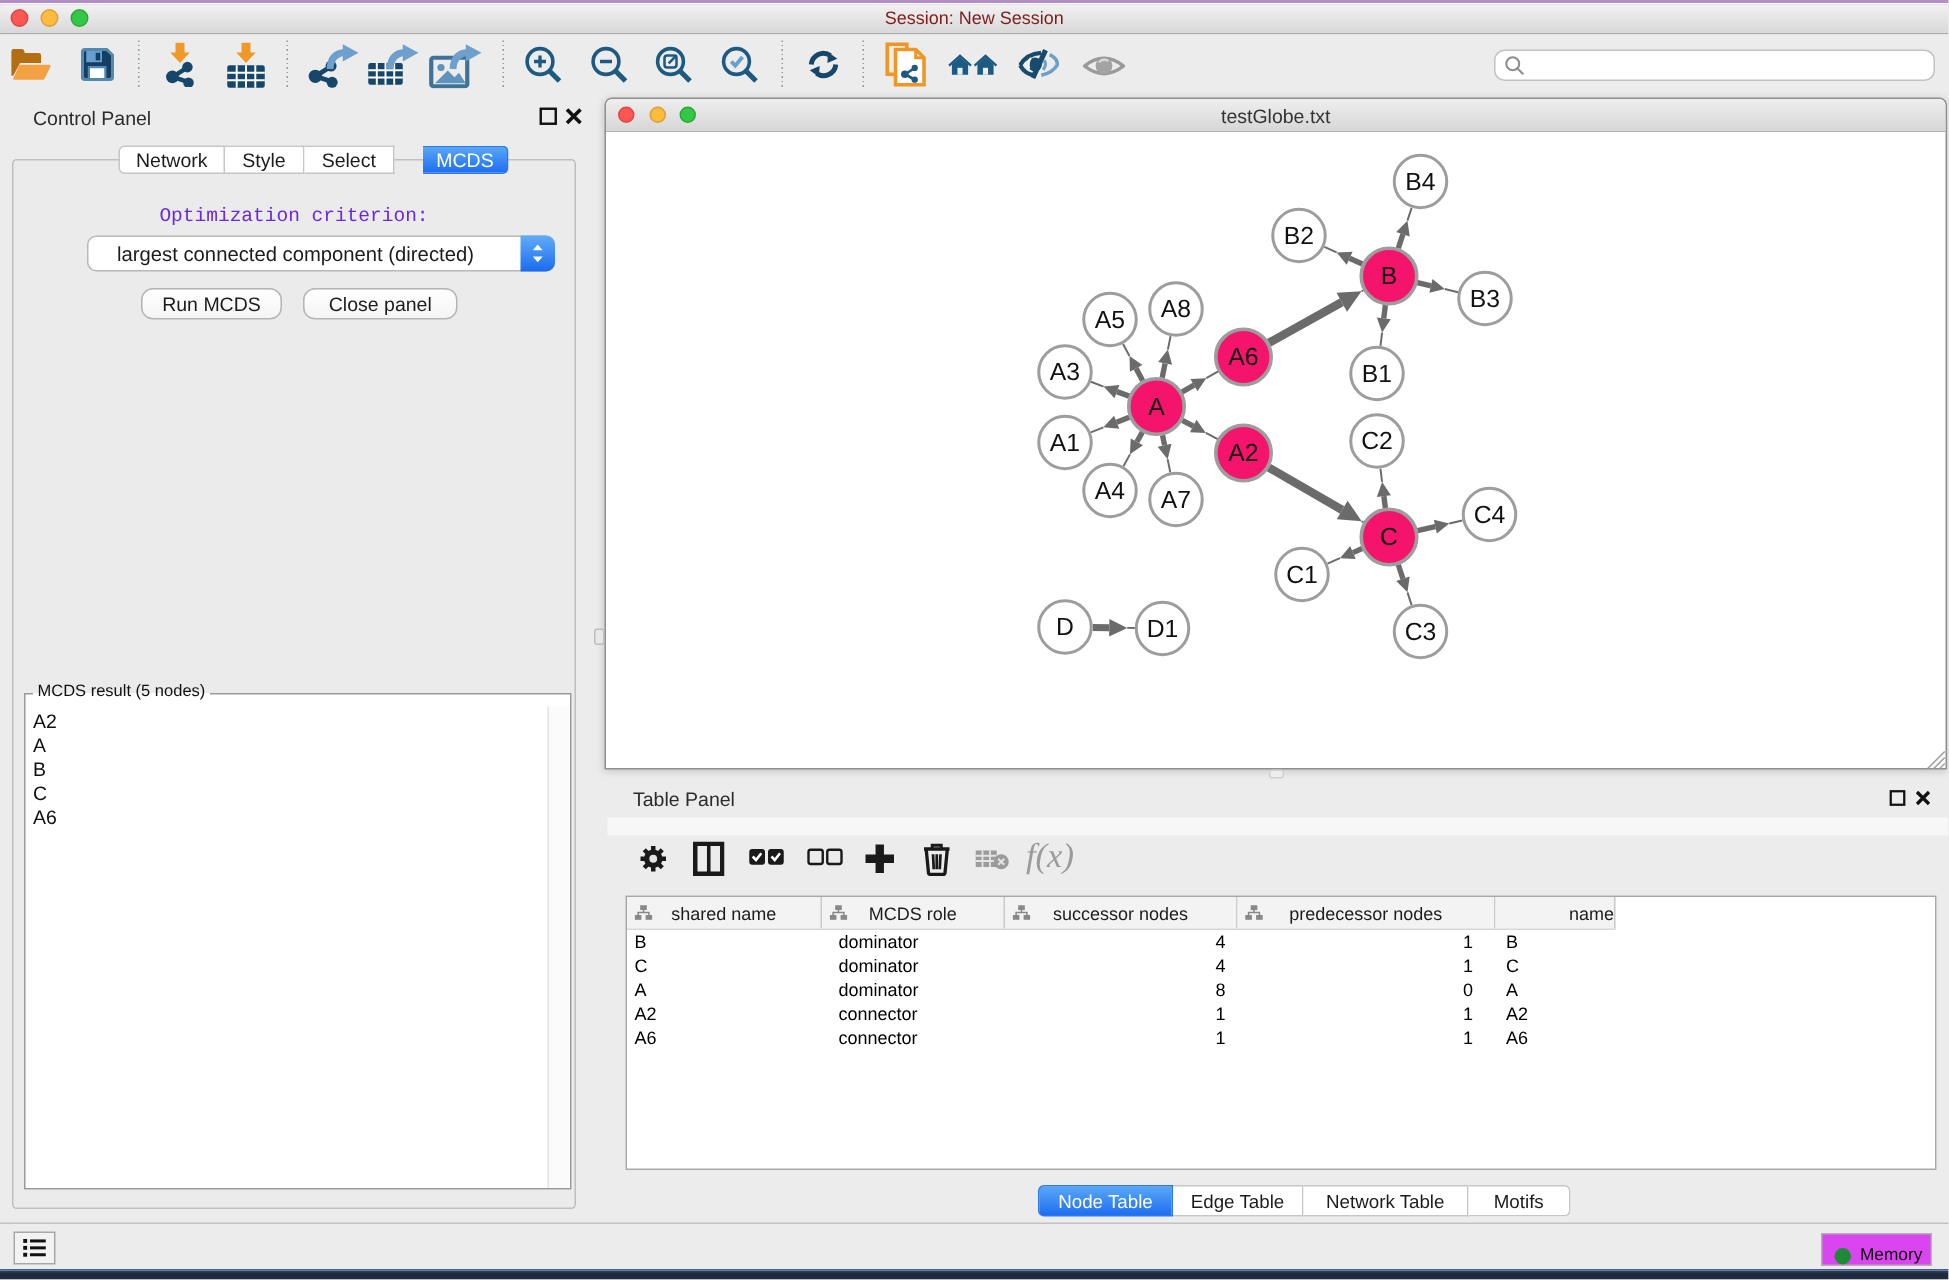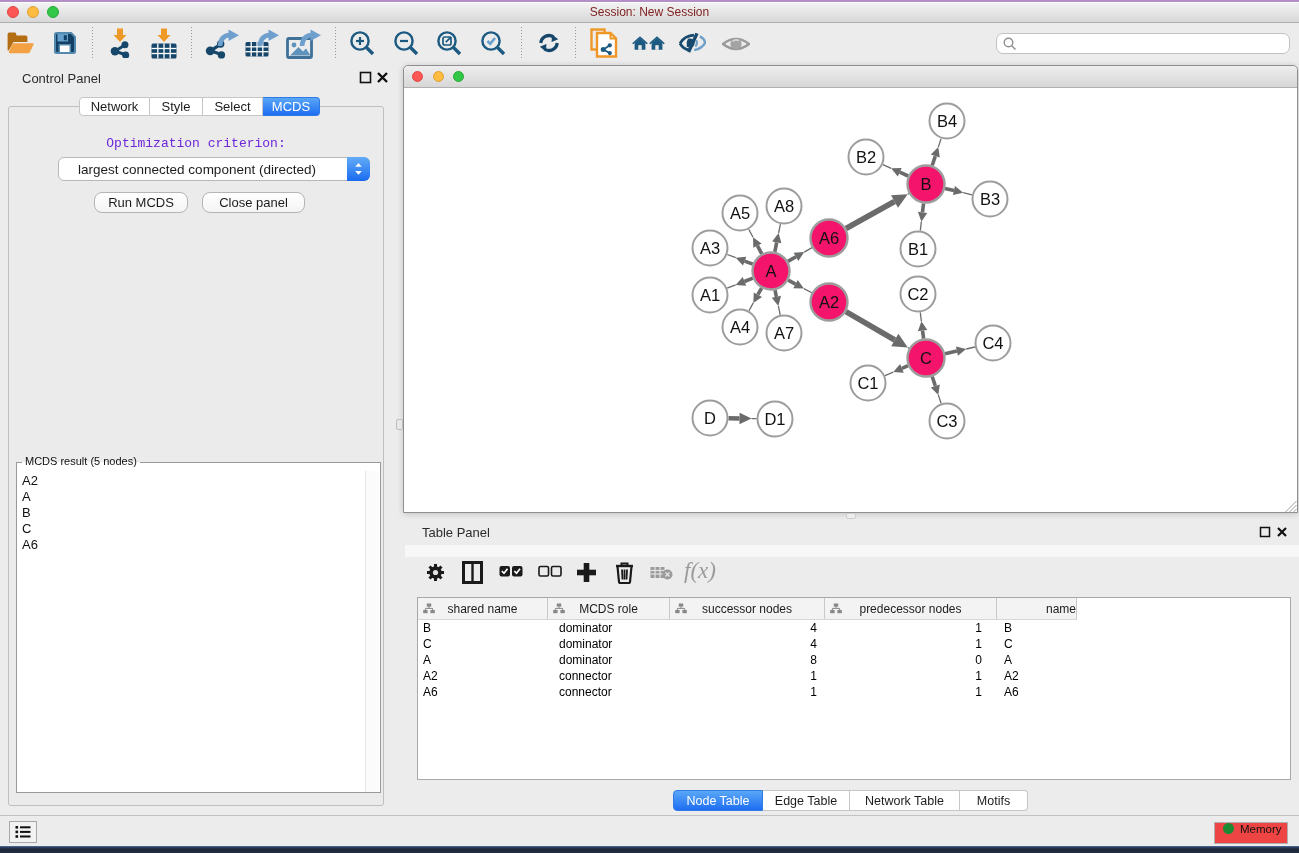--- a/index.html
+++ b/index.html
@@ -28,21 +28,21 @@
 
 
 #cpTitle { left:22px; top:71px; font-size:13px; color:#2b2b2b; }
 #cpFrame { left:8px; top:106px; width:376px; height:700px; background:#ebebeb;
   border:1px solid #bfbfbf; border-radius:3px; }
 .tabrow { height:19px; display:flex; font-size:13px; color:#1c1c1c; }
 .tab { background:#fff; border:1px solid #c6c6c6; border-left:none;
   display:flex; align-items:center; justify-content:center; }
 .tab.first { border-left:1px solid #c6c6c6; border-radius:4px 0 0 4px; }
 .tab.last { border-radius:0 4px 4px 0; }
-.tab.sel { background:linear-gradient(#59a7f7,#1e6ef2); color:#fff; border-color:#2f7ae8; }
+.tab.sel { background:linear-gradient(#59a7f7,#1e6ef2); color:#fff; border-color:#2f7ae8;margin-left:19px; }
 #optlabel { left:0; top:136px; width:392px; text-align:center; font-size:13px; color:#6d28d9;font-family:Liberation Mono, monospace; }
 #dropdown { left:58px; top:157px; width:312px; height:24px; background:#fff;
   border:1px solid #b8b8b8; border-radius:6px; font-size:13.5px; color:#1c1c1c;
   display:flex; align-items:center; justify-content:center; padding-right:34px; }
 #ddbtn { right:-1px; top:-1px; width:23px; height:24px; border-radius:0 6px 6px 0;
   background:linear-gradient(#62acf8,#1b6bf0); }
 .btn { height:21px; background:linear-gradient(#ffffff,#f4f4f4); border:1px solid #b5b5b5;
   border-radius:8px; font-size:13px; color:#1c1c1c; display:flex; align-items:center;
   justify-content:center; }
 #mcdsbox { left:16px; top:462px; width:365px; height:331px; background:#fff;
@@ -65,22 +65,22 @@
 .th { top:0; height:21px; background:#f3f3f3; border-right:1px solid #c9c9c9;
   font-size:12px; color:#1c1c1c; display:flex; align-items:center; justify-content:center; }
 .tcell { position:absolute; white-space:nowrap; }
 
 
 #btabs { left:673px; top:790px; height:21px; display:flex; font-size:12.5px;text-align:right; }
 
 
 #statusbar { left:0; top:815px; width:1299px; height:31px; background:#ececec; border-top:1px solid #c2c2c2; }
 #listbtn { left:9px; top:821px; width:28px; height:22px; background:#f2f2f2; border:1px solid #a8a8a8; }
-#membtn { left:1214px; top:822px; width:74px; height:22px; background:#ef4444; border:1px solid #b0b0b0;
-  font-size:11.5px; color:#111; display:flex; align-items:flex-start; }
+#membtn { left:1214px; top:822px; width:74px; height:22px; background:#d946ef; border:1px solid #b0b0b0;
+  font-size:11.5px; color:#111; display:flex; align-items:flex-end; }
 #deskBottom { left:0; top:846px; width:1299px; height:7px; background:linear-gradient(#2e4468,#1e2739 40%, #242e42); border-top:1px solid #46618c; }
 </style>
 </head>
 <body>
 <div class="abs" id="deskTop" style="background:#b28fc7;"></div>
 <div class="abs" style="left:0;top:2px;width:1299px;height:1px;background:#fdfdfd;"></div>
 <div class="abs" id="titlebar"></div>
 <div class="abs" id="titletext">Session: New Session</div>
 <div class="abs tl" style="left:7px;background:#fc5753;border:1px solid #df4744;"></div>
 <div class="abs tl" style="left:27px;background:#fdbc40;border:1px solid #de9f34;"></div>
@@ -258,20 +258,21 @@
 <div class="abs btn" style="left:94px;top:192px;width:94px;">Run MCDS</div>
 <div class="abs btn" style="left:202px;top:192px;width:103px;">Close panel</div>
 <div class="abs" id="mcdsbox">
     <div class="abs" id="mcdssb"></div>
   </div>
 <div class="abs" id="mcdslabel">MCDS result (5 nodes)</div>
 <div class="abs" id="mcdslist">A2<br>A<br>B<br>C<br>A6</div>
 
 <div class="abs" id="netwin">
   <div class="abs" id="nettitle"></div>
+  <div class="abs" id="nettext">testGlobe.txt</div>
   <div class="abs tl2" style="left:8px;background:#fc5753;border:1px solid #df4744;"></div>
   <div class="abs tl2" style="left:29px;background:#fdbc40;border:1px solid #de9f34;"></div>
   <div class="abs tl2" style="left:49px;background:#33c748;border:1px solid #27aa35;"></div>
   <svg class="abs" style="left:880px;top:434px" width="13" height="13" viewBox="0 0 13 13">
 <g stroke="#9f9f9f" stroke-width="1">
 <line x1="12.5" y1="1" x2="1" y2="12.5"></line>
         <line x1="12.5" y1="5" x2="5" y2="12.5"></line>
         <line x1="12.5" y1="9" x2="9" y2="12.5"></line>
       </g>
     </svg>

